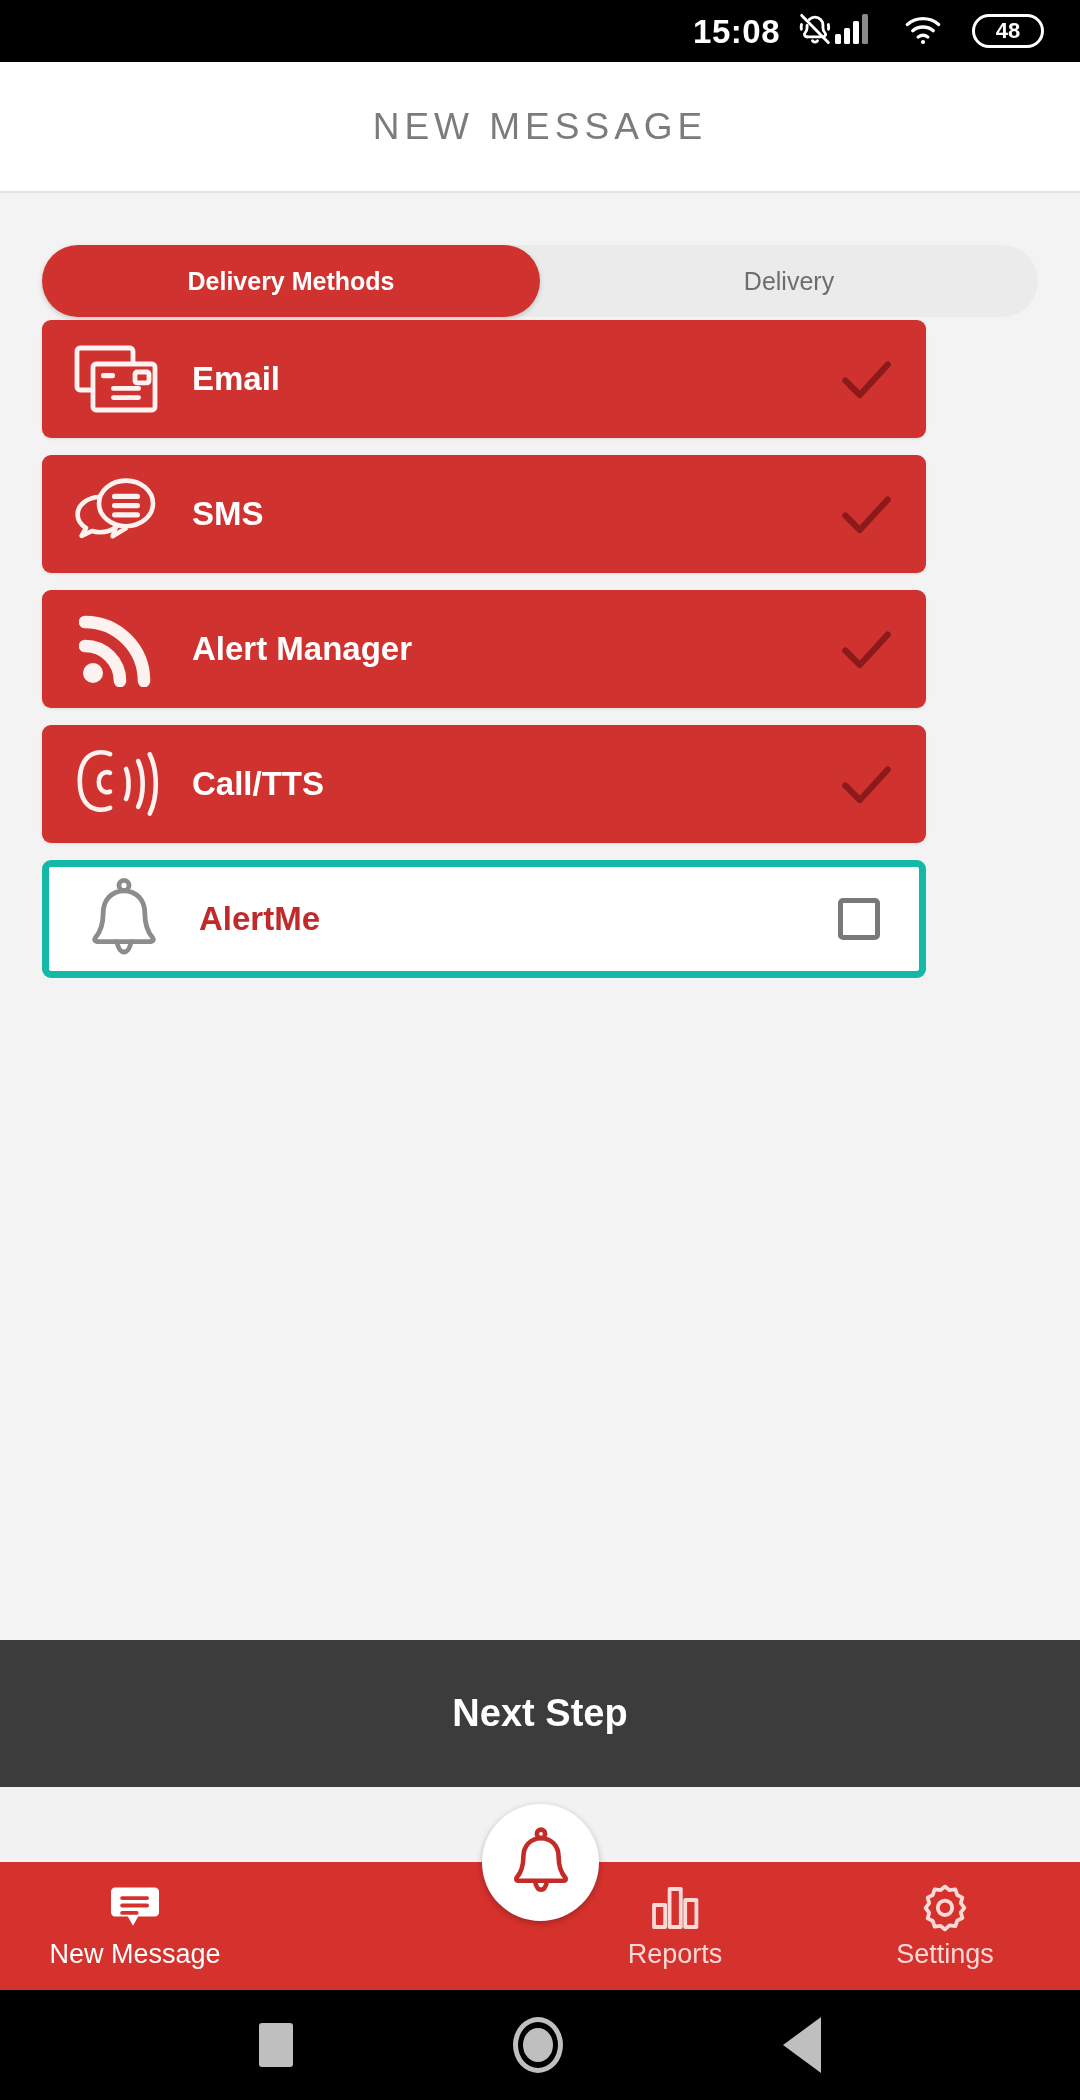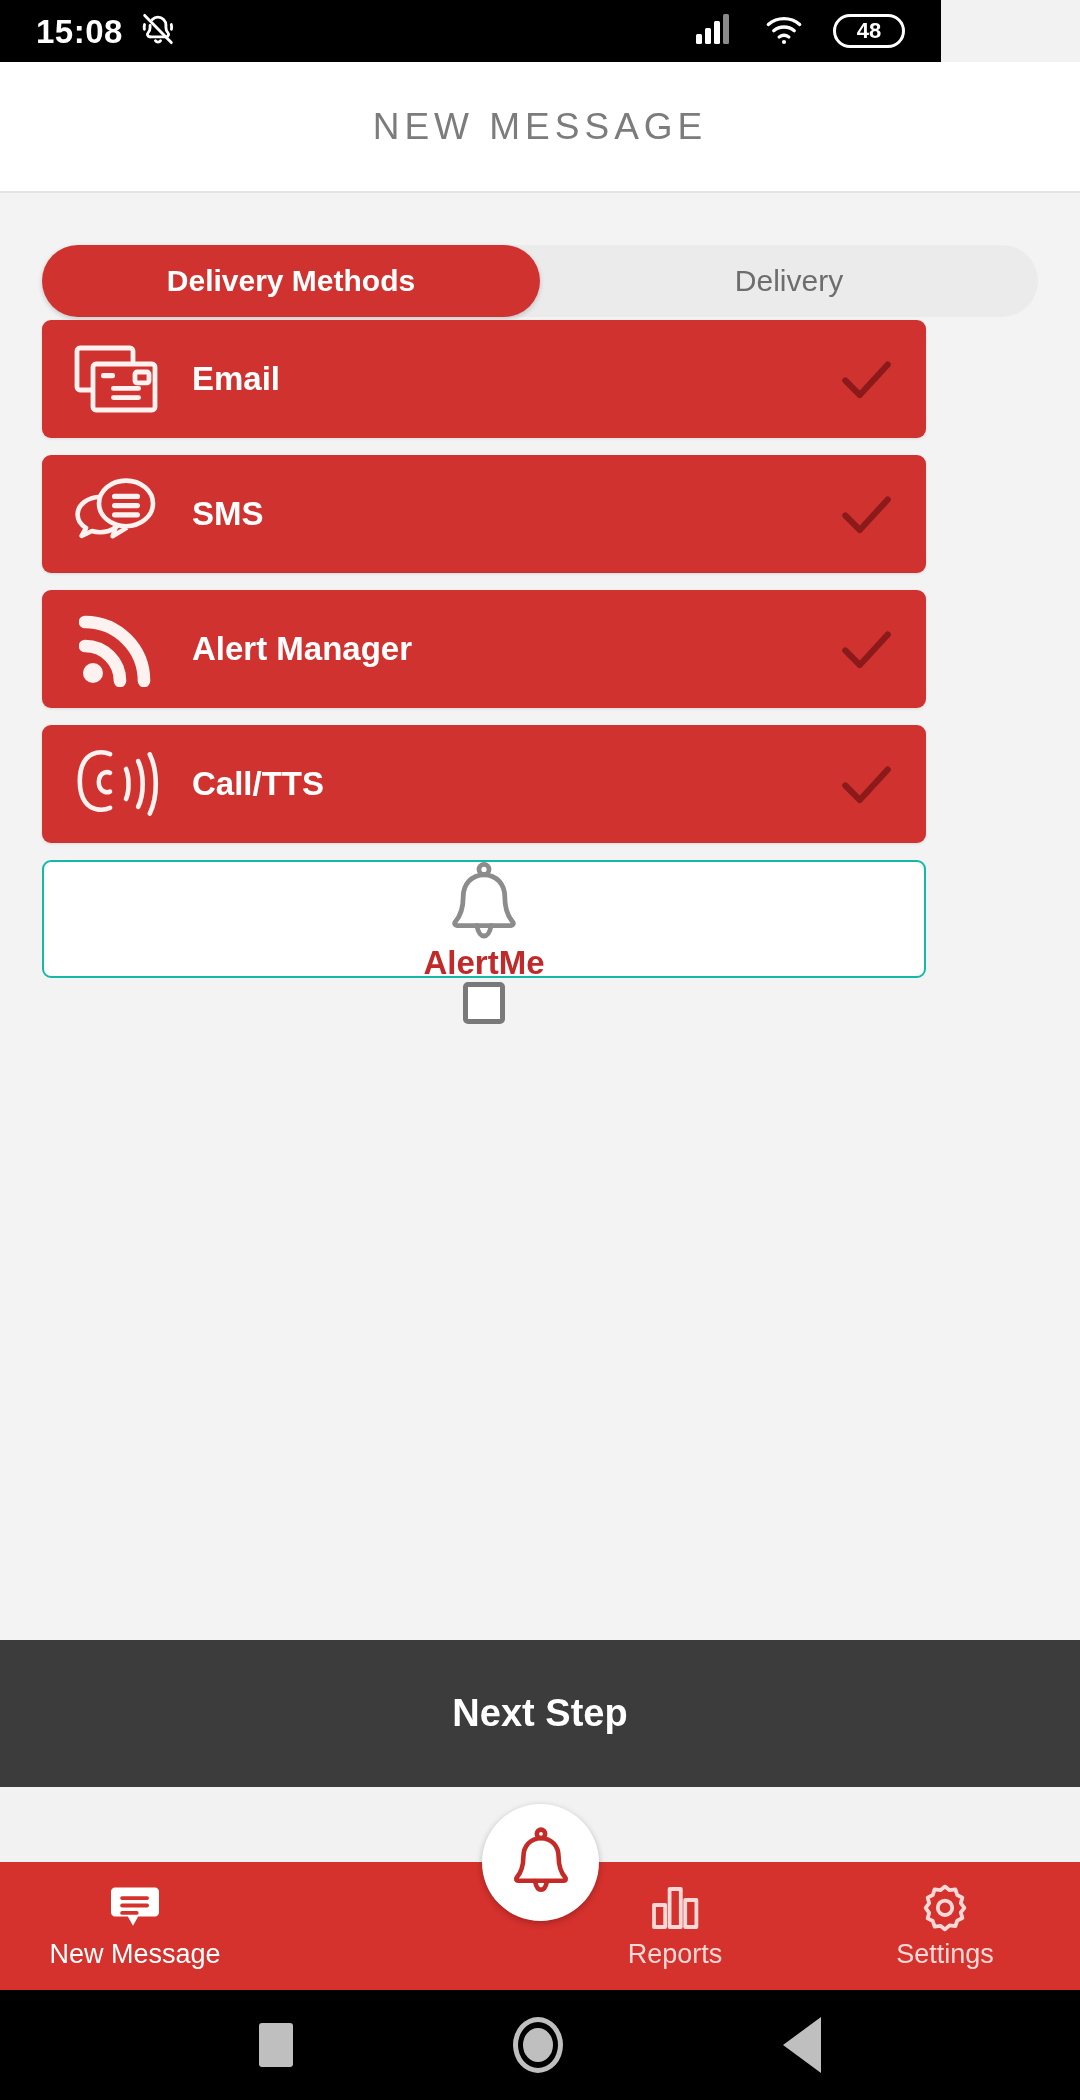--- a/index.html
+++ b/index.html
@@ -16,25 +16,25 @@
     width: 1080px;
     height: 2100px;
     overflow: hidden;
     background: #F2F2F2;
   }
 
   
   .statusbar {
     position: absolute;
     left: 0; top: 0;
-    width: 941px; height: 62px;
+    width: 1080px; height: 62px;
     background: #000;
     display: flex;
     align-items: center;
-    justify-content: space-between;
+    justify-content: flex-end;
     padding: 0 36px;
     box-sizing: border-box;
   }
   .sb-left { display: flex; align-items: center; gap: 16px; }
   .sb-time {
     color: #fff;
     font-size: 33px;
     font-weight: bold;
     letter-spacing: 0.5px;
     line-height: 1;
@@ -93,21 +93,21 @@
     border-radius: 36px;
     display: flex;
     align-items: stretch;
   }
   .tab {
     flex: 1;
     display: flex;
     align-items: center;
     justify-content: center;
     border-radius: 36px;
-    font-size: 30px;
+    font-size: 25px;
     color: #6D6D6D;
     box-sizing: border-box;
   }
   .tab.active {
     background: #D0332F;
     color: #FFFFFF;
     font-weight: bold;
     box-shadow: 0 2px 5px rgba(0,0,0,0.18);
   }
 
@@ -125,22 +125,21 @@
     display: flex;
     align-items: center;
     box-sizing: border-box;
   }
   .opt-card.selected {
     background: #D0332F;
     box-shadow: 0 1px 3px rgba(0,0,0,0.10);
   }
   .opt-card.unselected {
     background: #FFFFFF;
-    border: 2px solid #14b8a6;
-    flex-direction: column;
+    border: 7px solid #14b8a6;
   }
   .opt-icon {
     width: 150px;
     display: flex;
     align-items: center;
     justify-content: center;
     flex: 0 0 auto;
   }
   .opt-label {
     font-size: 33px;

